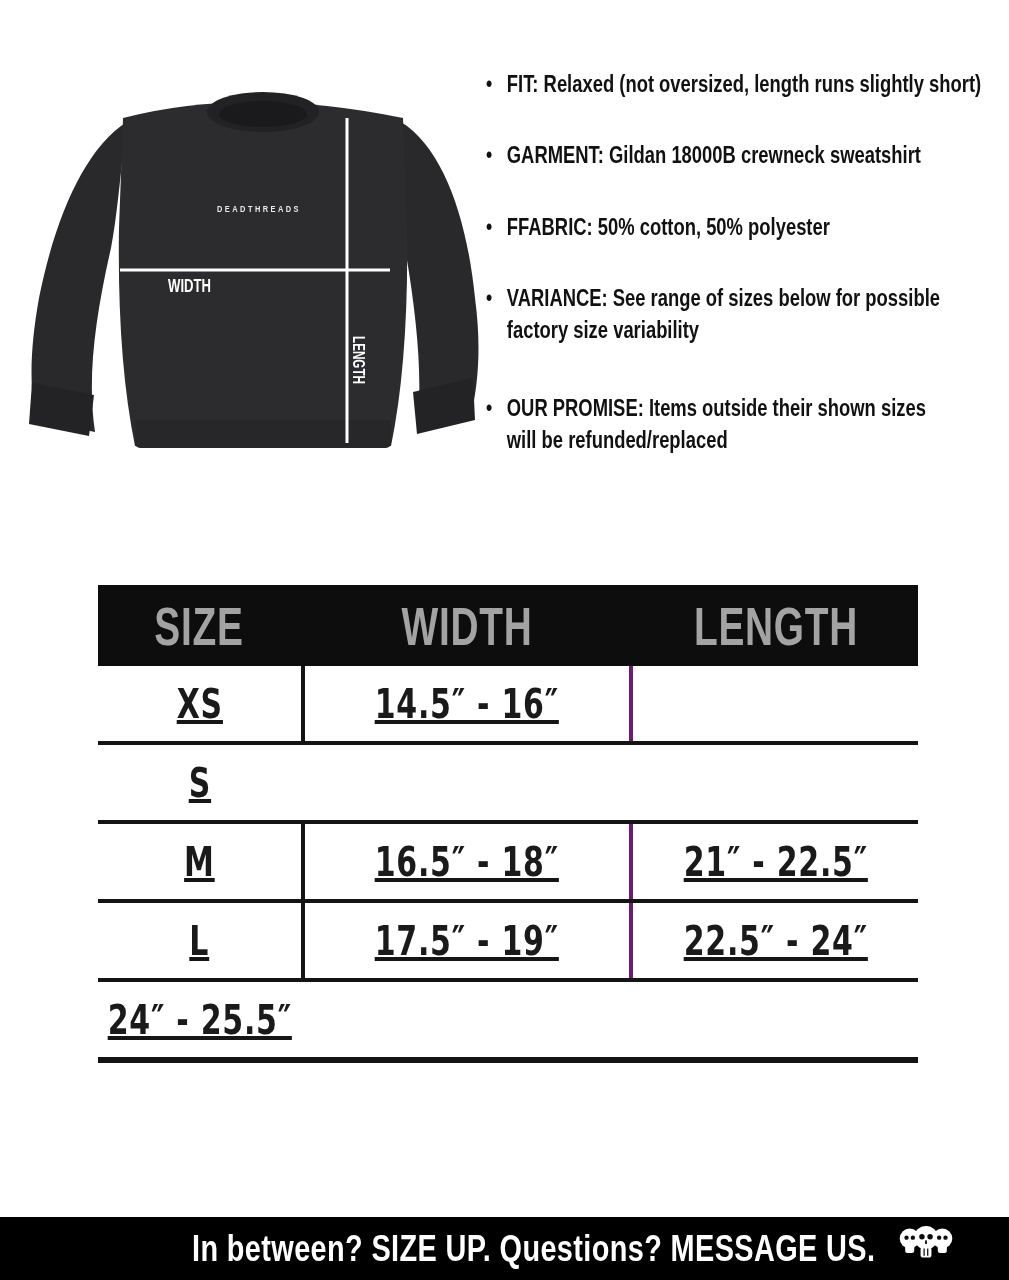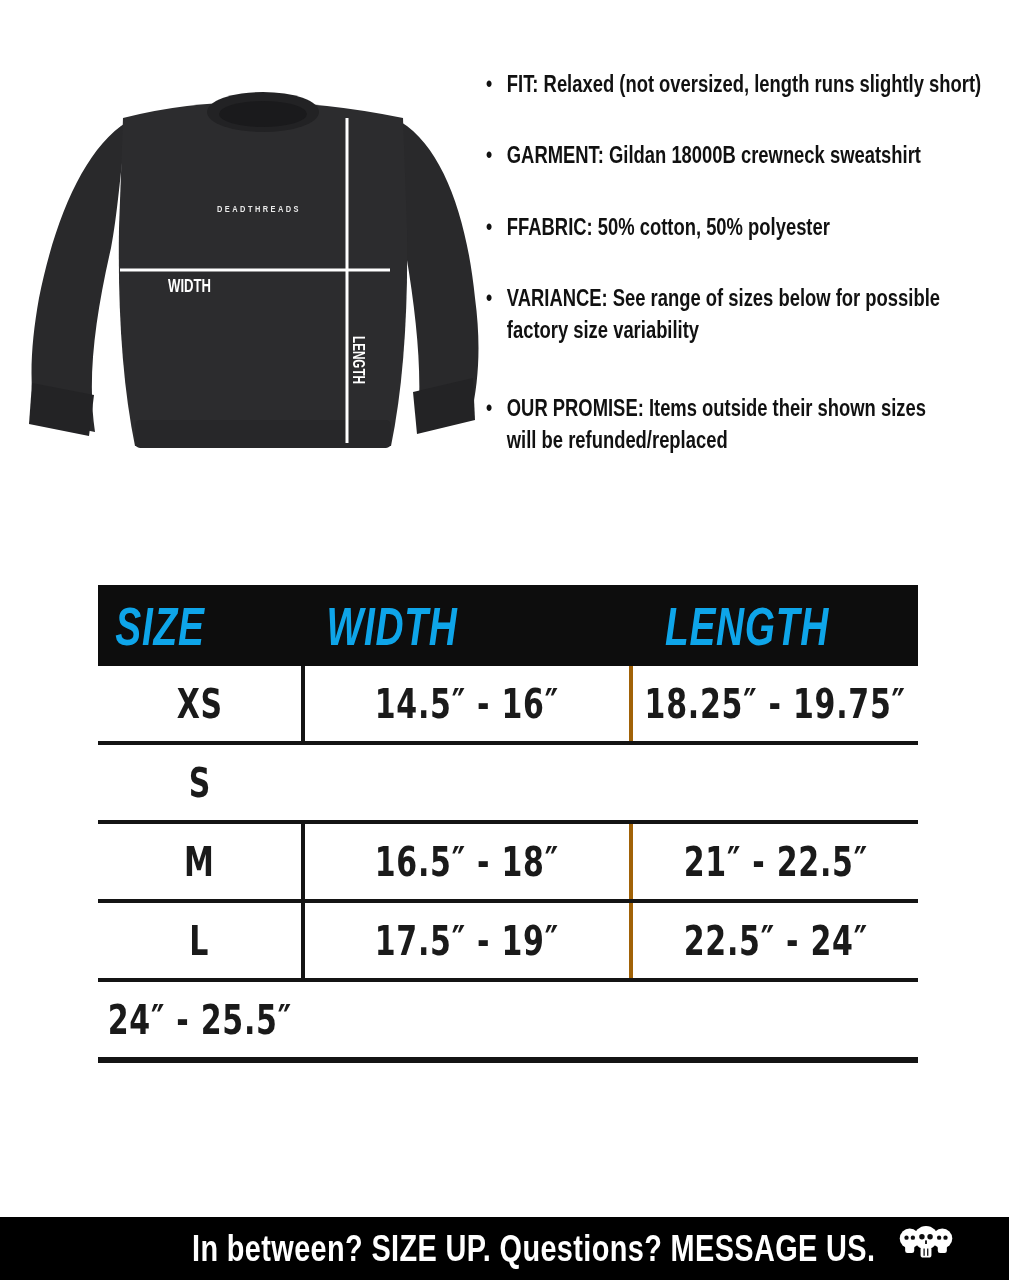--- a/index.html
+++ b/index.html
@@ -20,31 +20,31 @@
   .bullet-item .btext span{display:block;}
   .bi-1,.bi-3{margin-bottom:39px;}
   .bi-2{margin-bottom:40px;}
   .bi-4{margin-bottom:46px;}
   
   #size-table{position:absolute;left:98px;top:585px;width:820px;}
   .thead{
     display:grid;grid-template-columns:203px 332px 285px;
     background:#0d0d0d;height:81px;
   }
-  .thead .hcell{display:flex;align-items:center;color:#0ea5e9;font-style:italic;}
+  .thead .hcell{display:flex;align-items:center;justify-content:center;color:#a3a3a3;}
   .thead .hcell b{
     display:inline-block;transform:scaleX(0.72);font-size:54px;font-weight:bold;letter-spacing:1px;
   }
   .trow{
     display:grid;grid-template-columns:203px 332px 285px;
     height:75px;border-bottom:4px solid #141414;
   }
   .trow:last-child{border-bottom:6px solid #141414;}
-  .tcell{display:flex;align-items:center;justify-content:center;}
-  .tcell.mid{border-left:4px solid #141414;border-right:4px solid #a16207;}
+  .tcell{display:flex;align-items:center;justify-content:center;text-decoration:underline;}
+  .tcell.mid{border-left:4px solid #141414;border-right:4px solid #701a75;}
   .tcell b{
     display:inline-block;transform:scaleX(0.75);font-size:40px;font-weight:bold;
     color:#1a1a1a;letter-spacing:1px;white-space:nowrap;
     font-family:"DejaVu Sans","Liberation Sans",sans-serif;
   }
   
   #footer{position:absolute;left:0;top:1217px;width:1009px;height:76px;background:#000000;}
   #footer-message{
     position:absolute;left:192px;top:11px;color:#fff;font-weight:bold;font-size:37px;
     transform:scaleX(0.78);transform-origin:top left;white-space:nowrap;letter-spacing:0.5px;
@@ -133,23 +133,20 @@
       <div class="hcell">
           <b>LENGTH</b>
         </div>
     </div>
     <div class="trow">
       <div class="tcell">
           <b>XS</b>
         </div>
       <div class="tcell mid">
           <b>14.5″ - 16″</b>
-        </div>
-      <div class="tcell">
-          <b>18.25″ - 19.75″</b>
         </div>
     </div>
     <div class="trow">
       <div class="tcell">
           <b>S</b>
         </div>
     </div>
     <div class="trow">
       <div class="tcell">
           <b>M</b>

